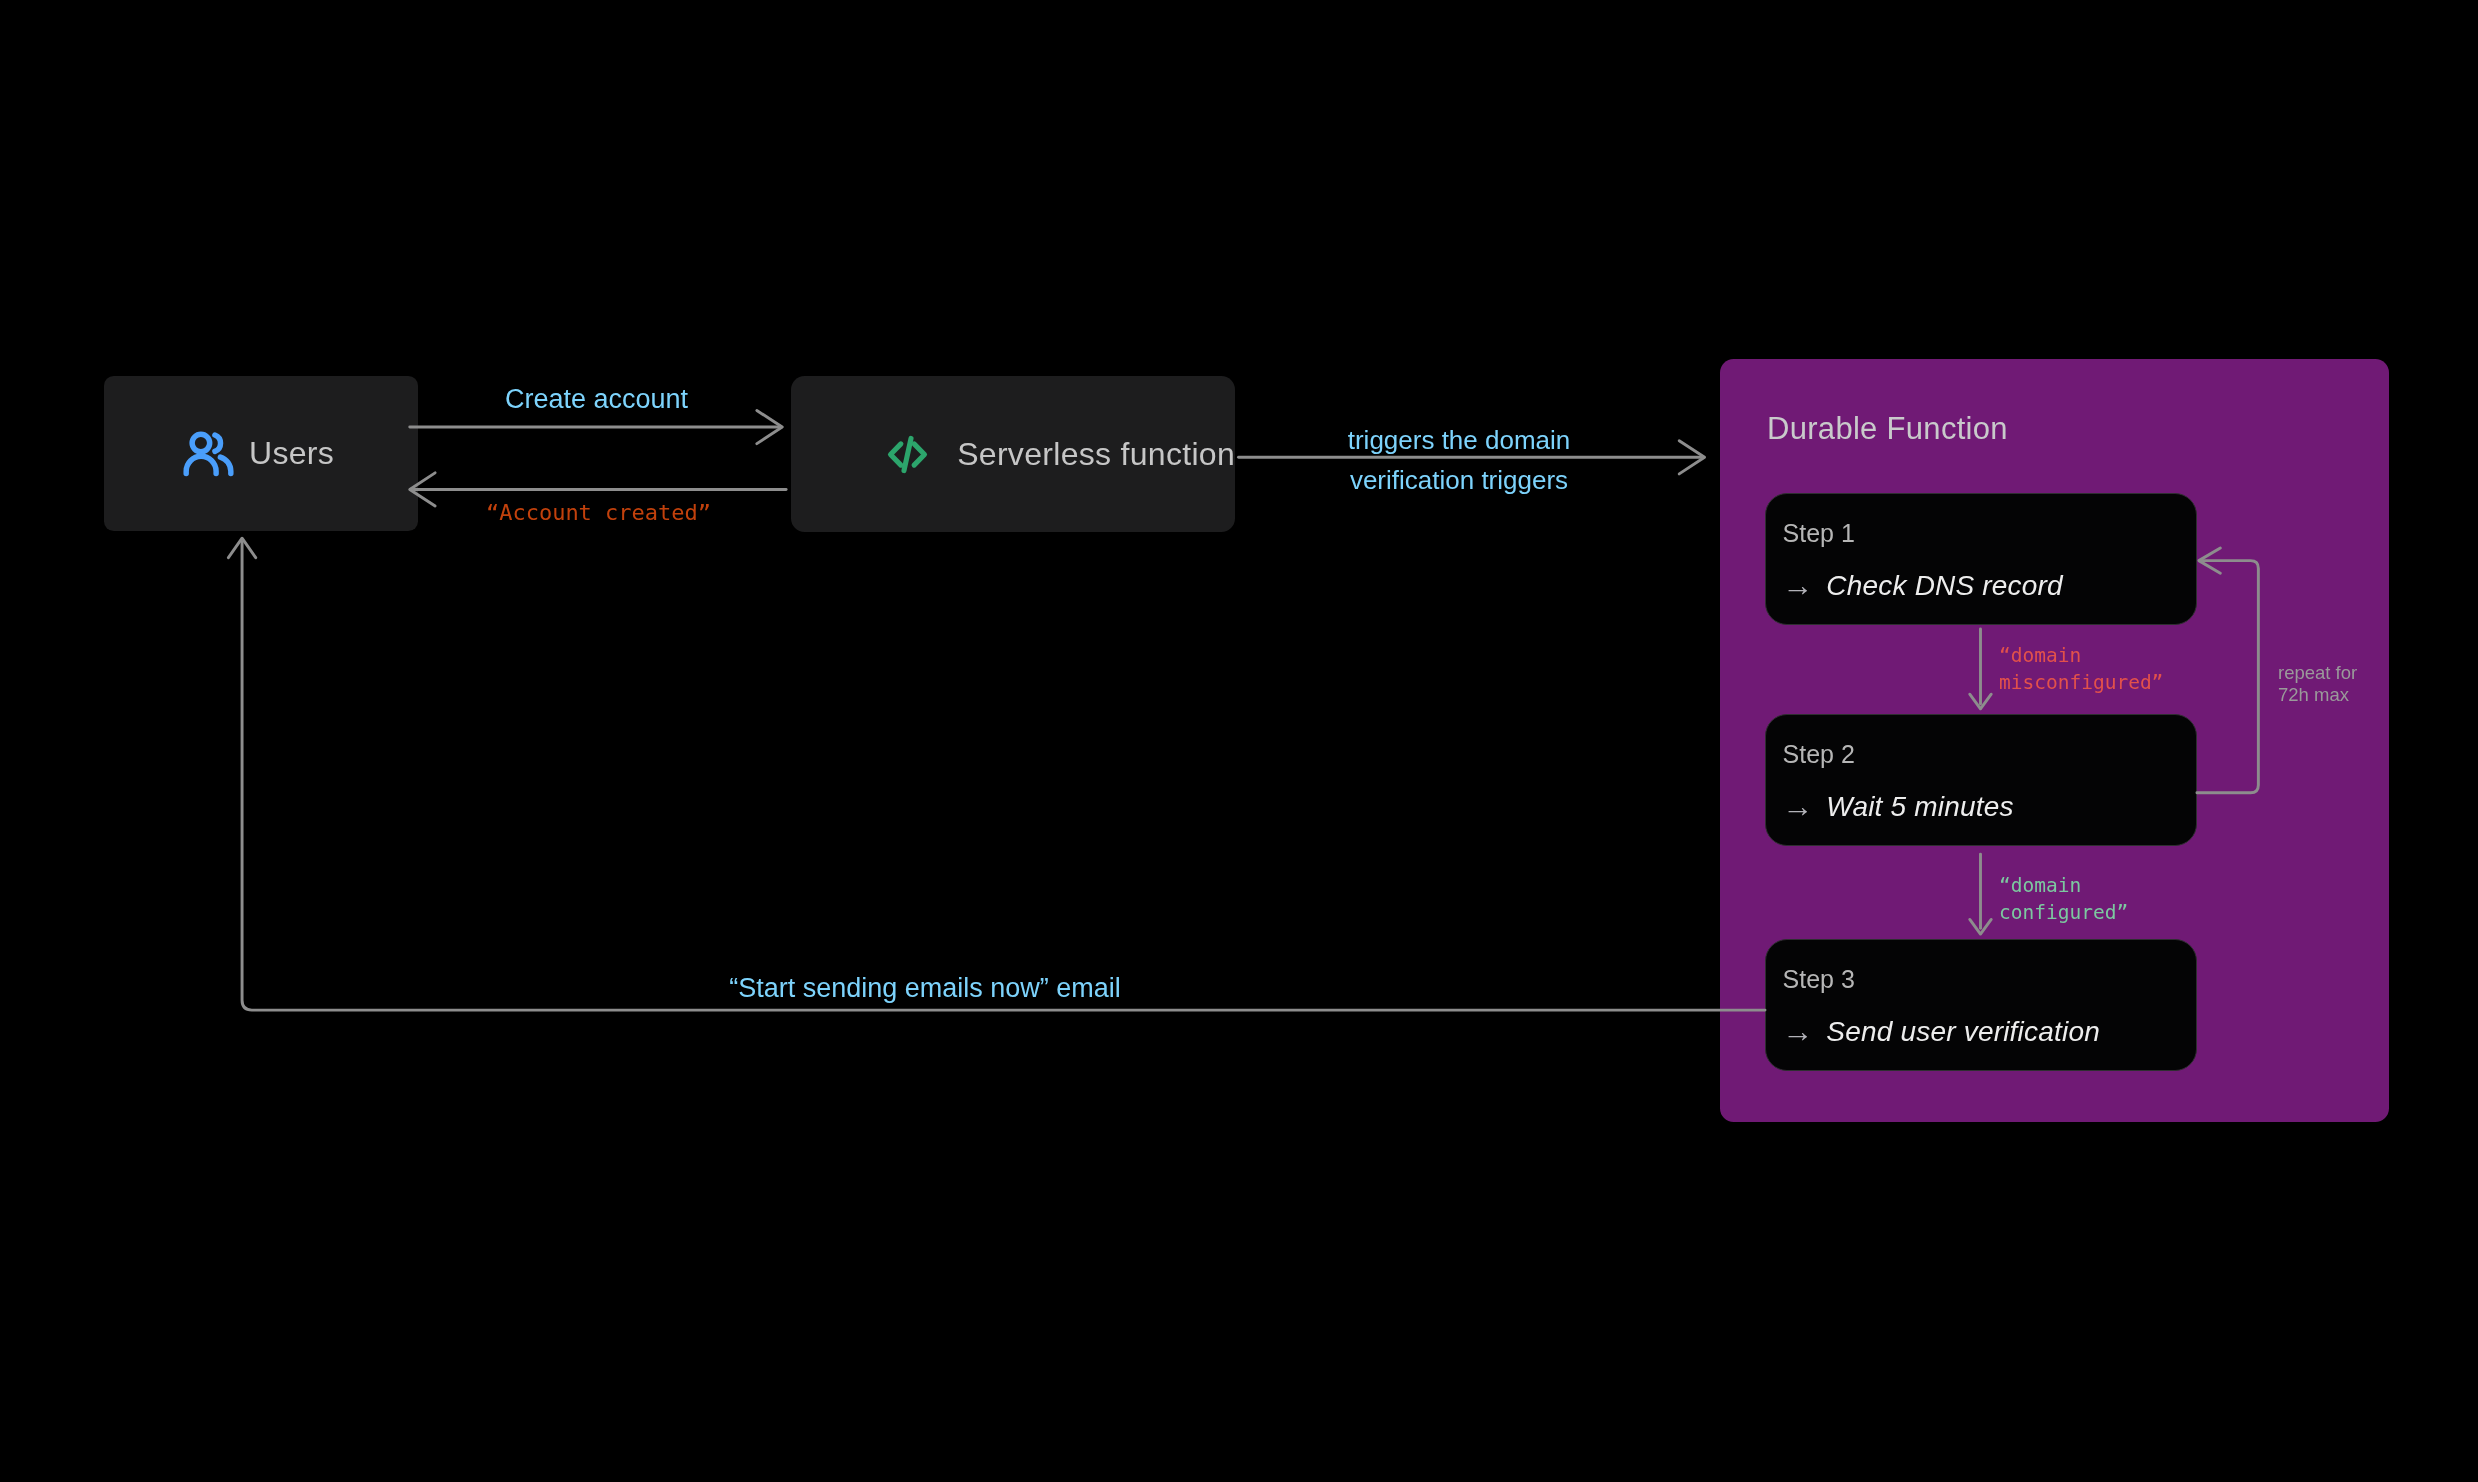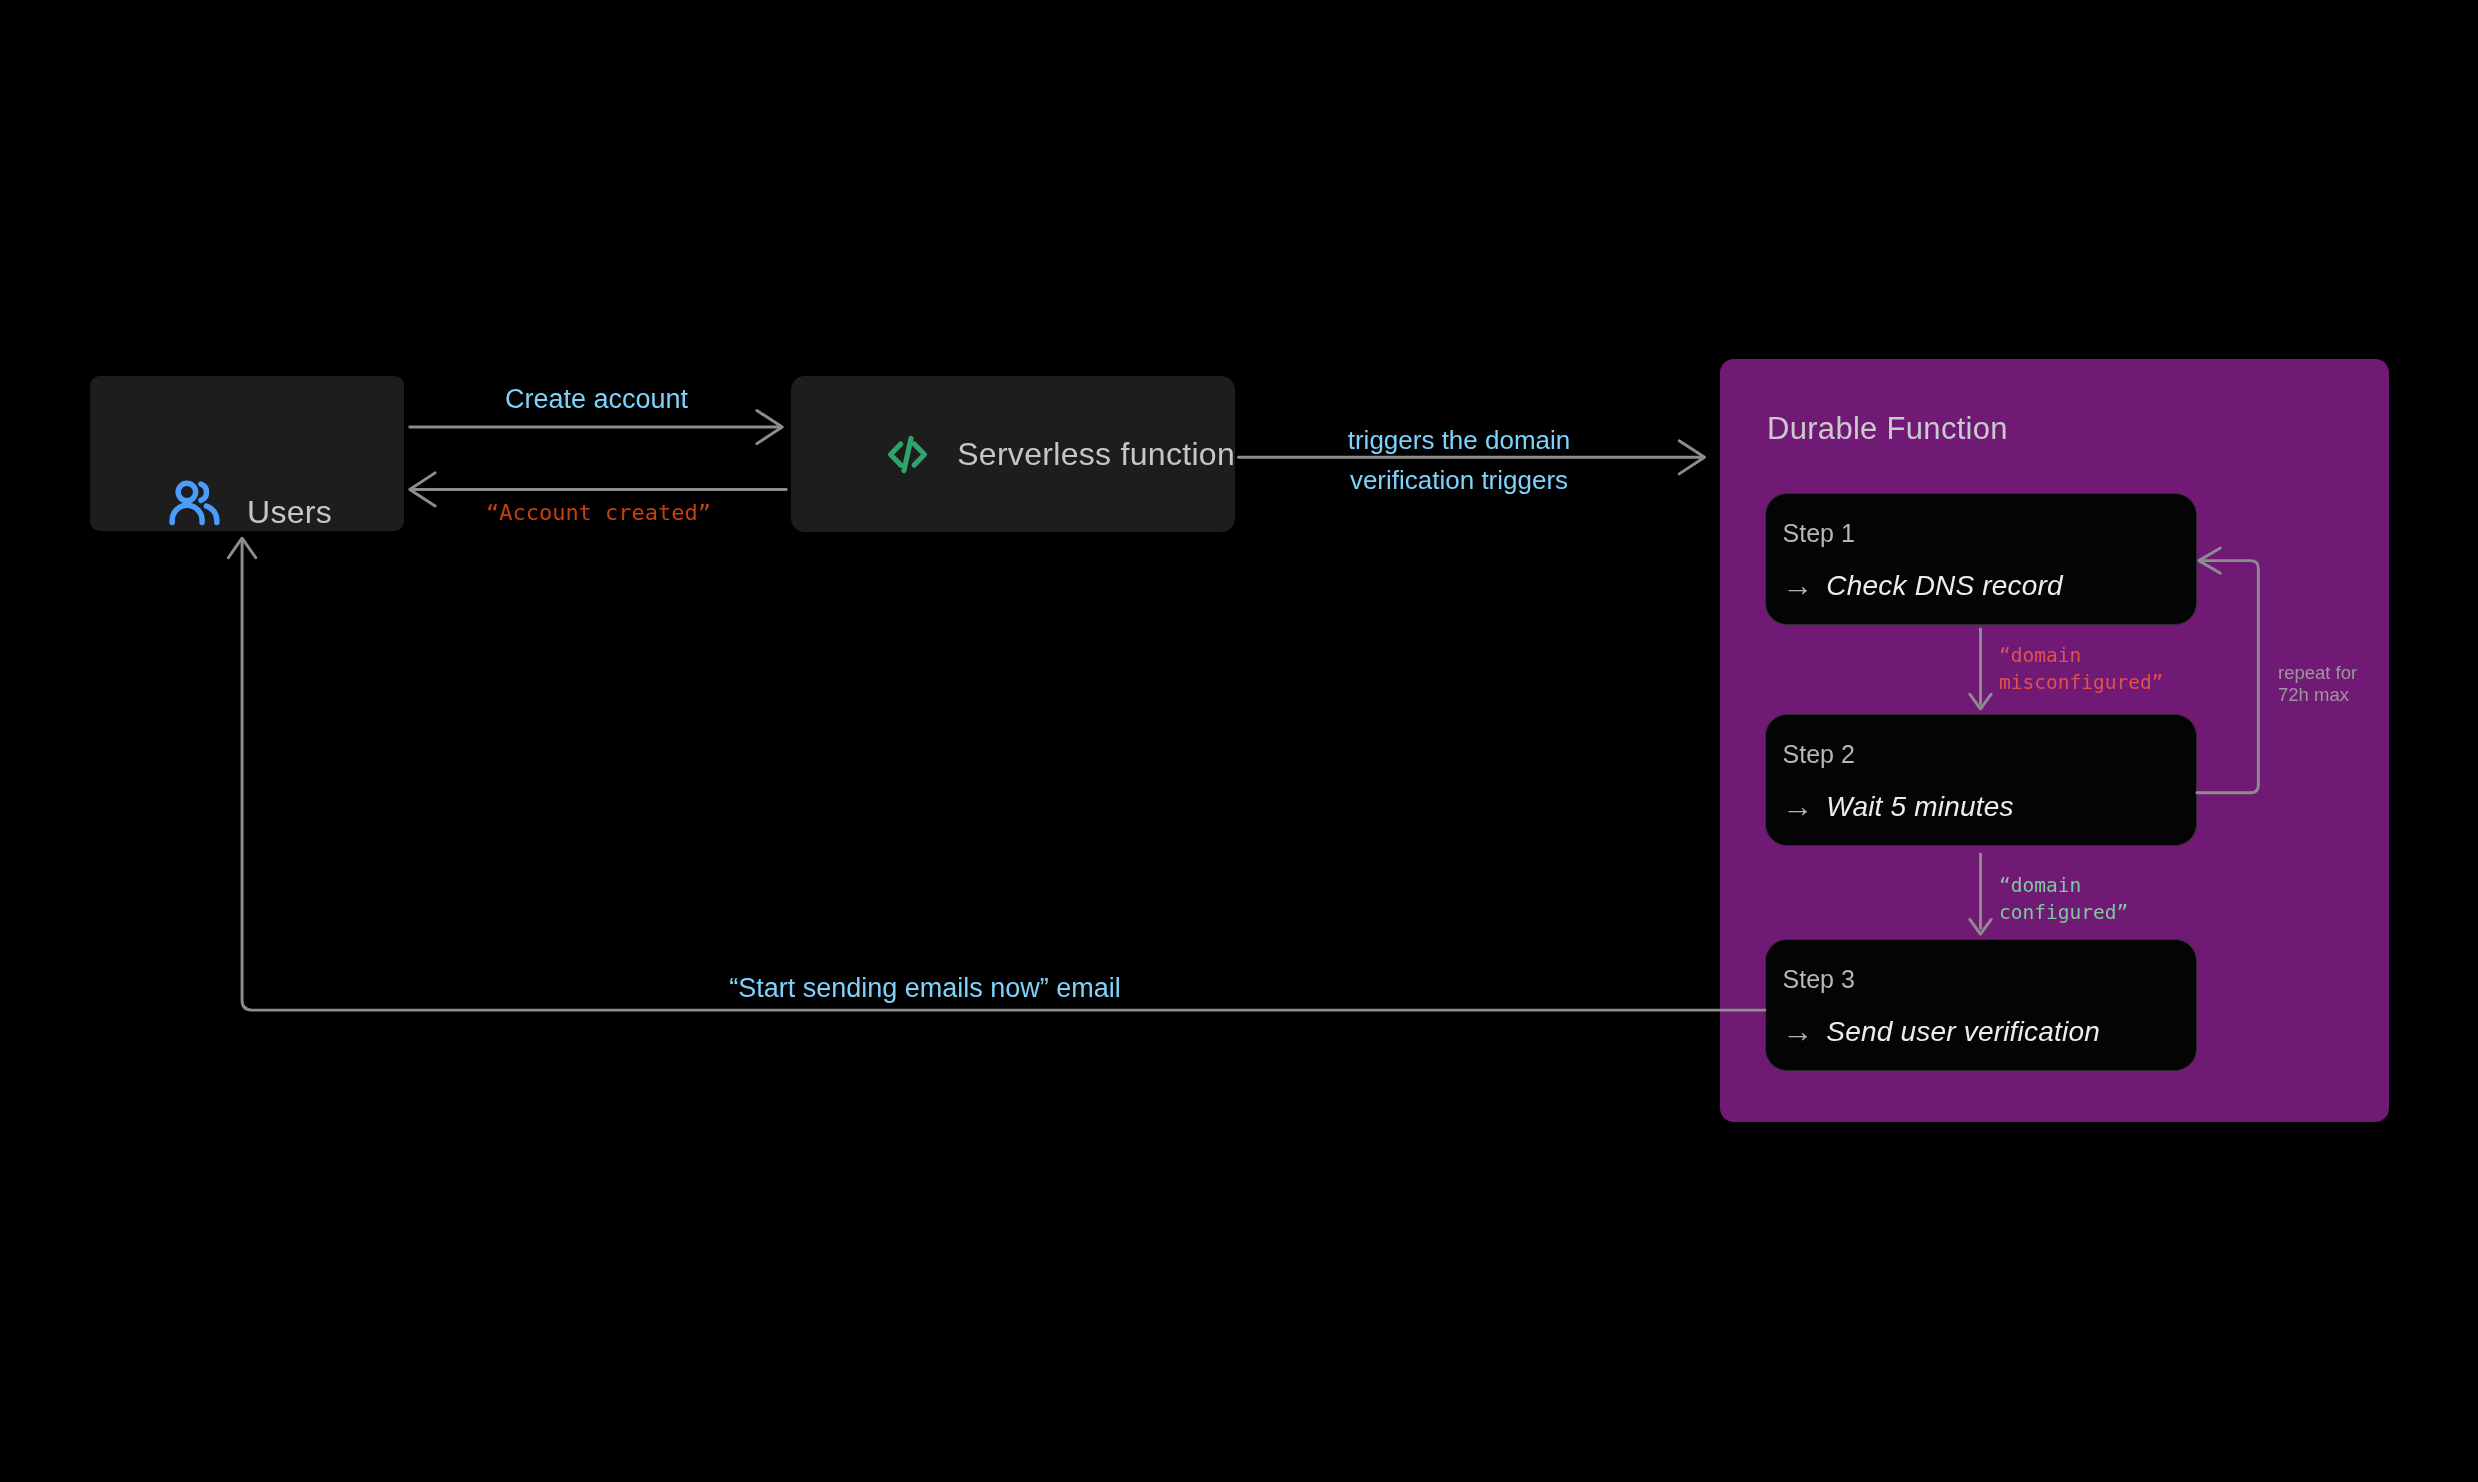--- a/index.html
+++ b/index.html
@@ -2,22 +2,22 @@
 <html><head>
 <meta charset="utf-8">
 <style>
   html,body{margin:0;padding:0;background:#000;}
   body{width:2478px;height:1482px;position:relative;overflow:hidden;
        font-family:"Liberation Sans",sans-serif;}
   .abs{position:absolute;}
 
   
   .node{position:absolute;background:#1d1d1e;display:flex;align-items:center;z-index:2;}
-  #users-node{left:90px;top:376px;width:314px;height:155px;border-radius:9.8px;
-              padding-left:76px;gap:24px;box-sizing:border-box;align-items:flex-end;}
+  #users-node{left:104px;top:376px;width:314px;height:155px;border-radius:9.8px;
+              padding-left:76px;gap:12px;box-sizing:border-box;}
   #serverless-node{left:791px;top:376px;width:444px;height:156px;border-radius:13.7px;
               padding-left:53px;gap:23.4px;box-sizing:border-box;justify-content:flex-end;}
   .node-label{font-size:32px;color:#c6c6c6;letter-spacing:0.3px;}
 
   
   #durable-panel{position:absolute;left:1720px;top:359px;width:669px;height:763px;
                  background:#701a75;border-radius:13.7px;z-index:2;}
   #durable-title{position:absolute;left:47px;top:410px;font-size:31px;line-height:37px;
                  color:#c9cacb;letter-spacing:0.3px;}
   #durable-title{top:51px;}

